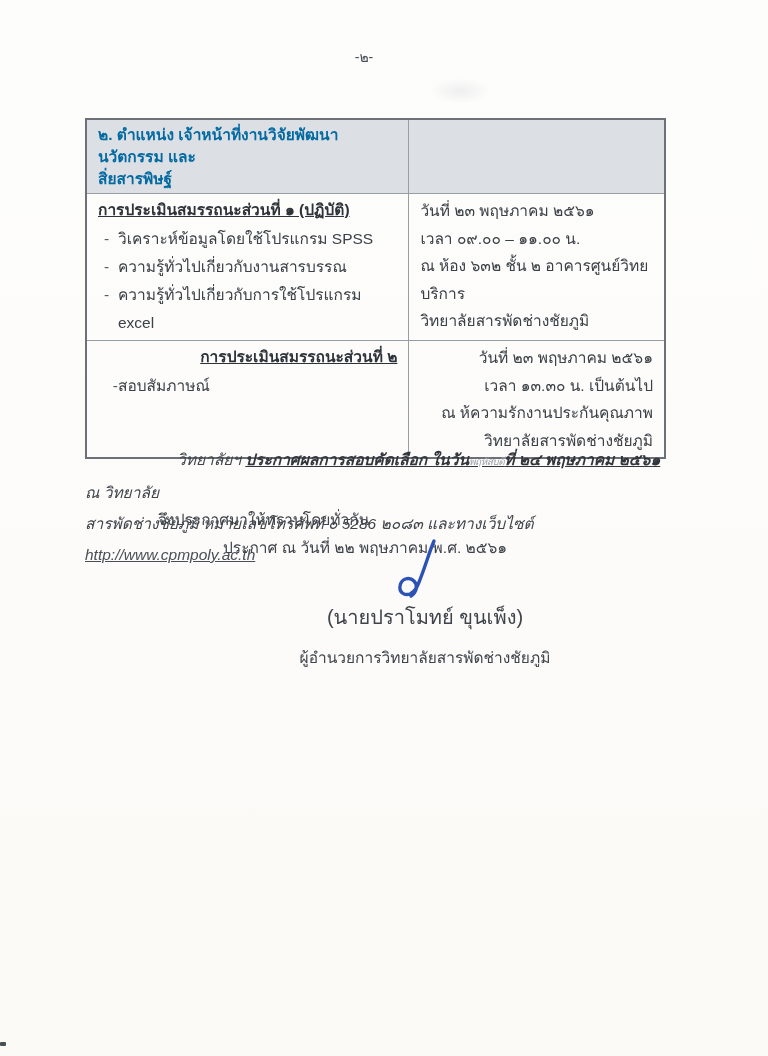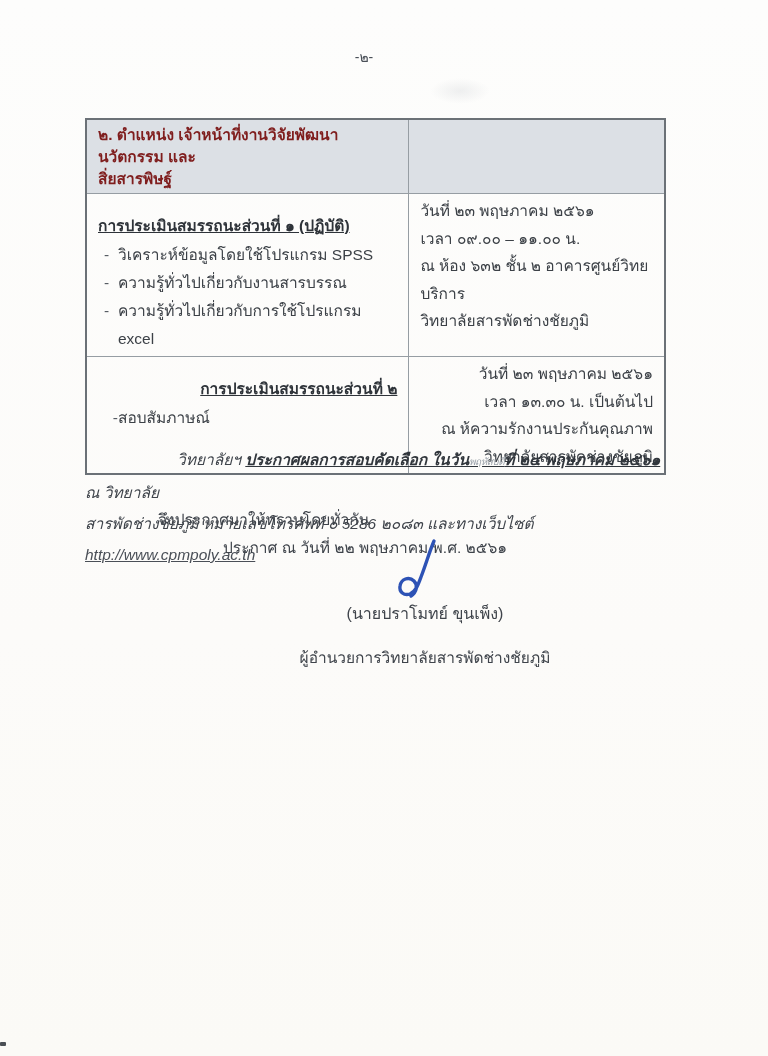--- a/index.html
+++ b/index.html
@@ -24,30 +24,30 @@
     font-size:15.5px; color:#3c4147;
     border:2px solid #6b7177;
   }
   table.position-table td {
     border:1px solid #969da3;
     vertical-align:top;
     padding:3px 11px;
   }
   tr.header-row td {
     background:#dce0e5;
-    font-weight:bold; color:#7f1d1d;
+    font-weight:bold; color:#0369a1;
     font-size:15.5px; line-height:22px;
     padding-top:4px;
   }
   td.col-left  { width:295px; }
   td.col-right { width:234px; }
   .criteria-title {
     font-weight:bold; color:#2e3339;
     text-decoration:underline;
-    line-height:26px; margin-top:16px;
+    line-height:26px; margin-top:0;
   }
   .dash-list { list-style:none; margin-top:2px; }
   .dash-list li { line-height:28px; display:flex; }
   .dash-bullet { width:14px; margin-left:6px; color:#565c63; flex:none; }
   .dash-text  { }
   .schedule-line { line-height:27.5px; }
   td.col-right { padding-top:6px; }
   
   .p1 {
     position:absolute; left:85px; top:444px; width:584px;
@@ -56,21 +56,21 @@
   .hl { font-weight:bold; color:#31363c; text-decoration:underline; }
   .inserted-word {
     font-size:10px; color:#9aa1a9; letter-spacing:-0.5px;
     font-weight:normal;
   }
   .url { text-decoration:underline; color:#4a4f57; }
   .p2 { position:absolute; left:158px; top:507px; font-size:15.5px; }
   .p3 { position:absolute; left:223px; top:535px; font-size:15.5px; }
   
   .signature-svg { position:absolute; left:394px; top:538px; width:48px; height:66px; z-index:3; }
-  .sig-name  { position:absolute; left:310px; top:601px; width:230px; text-align:center; font-size:16px; }
+  .sig-name  { position:absolute; left:310px; top:601px; width:230px; text-align:center; font-size:20px; }
   .sig-title { position:absolute; left:250px; top:645px; width:350px; text-align:center; font-size:15.5px; }
   
   .scan-speck { position:absolute; left:0; top:1042px; width:6px; height:4px; background:#4a4f54; border-radius:1px; }
   .scan-smudge { position:absolute; left:430px; top:78px; width:60px; height:26px;
     background:radial-gradient(ellipse at center, rgba(170,175,182,0.18), rgba(170,175,182,0) 70%); }
 </style>
 </head>
 <body>
 
 <div class="page">

